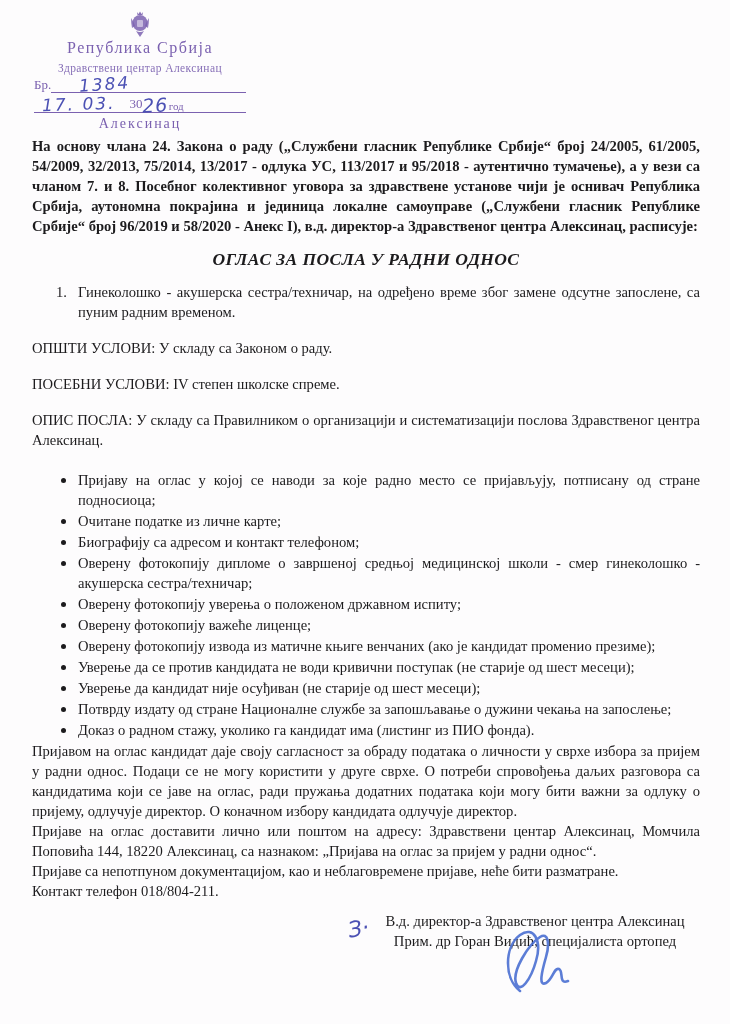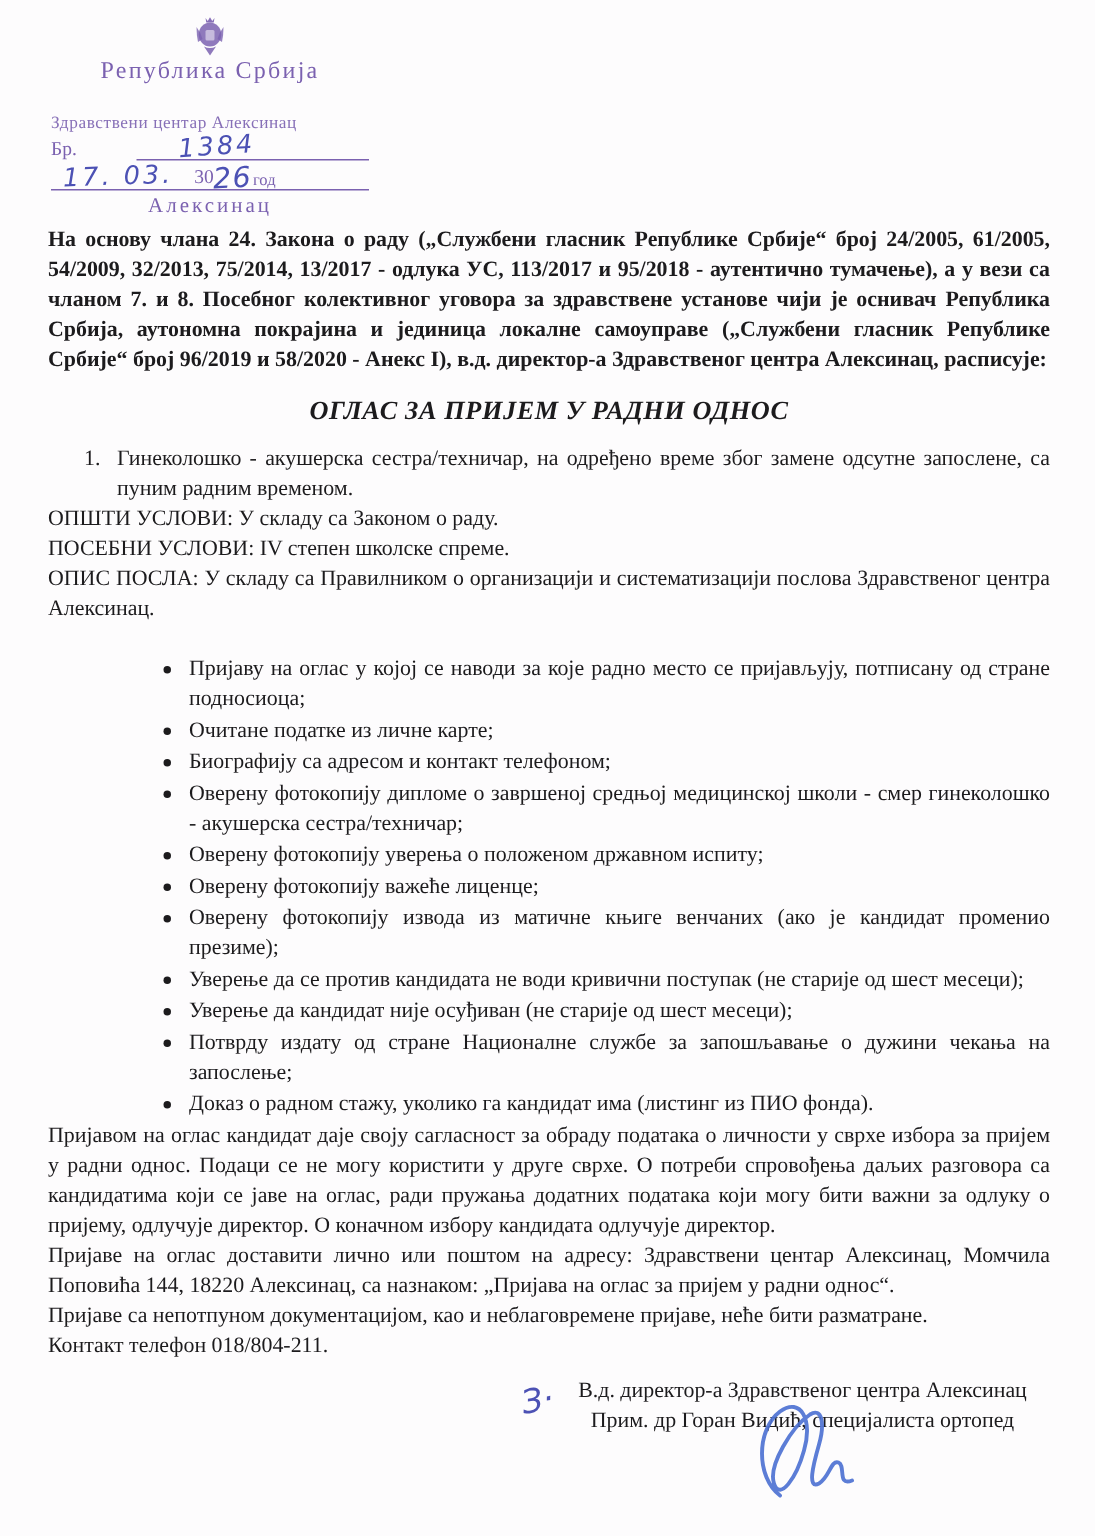--- a/index.html
+++ b/index.html
@@ -10,45 +10,45 @@
     color:#1c1b1d;
     position:relative;
     overflow:hidden;
   }
   .page{position:absolute;inset:0;padding:10px 30px 0 32px;box-sizing:border-box;}
 
   
   .stamp{width:212px;margin-left:2px;color:#7b61b0;}
   .emblem{display:block;margin:0 auto 1px auto;width:24px;height:28px;}
   .stamp-republic{text-align:center;font-size:16px;letter-spacing:1.5px;}
-  .stamp-center{text-align:left;font-size:11.5px;letter-spacing:.4px;opacity:.9;margin-top:19px;}
-  .stamp-row{display:flex;align-items:flex-end;font-size:13px;margin-top:3px;gap:40px;}
+  .stamp-center{text-align:center;font-size:11.5px;letter-spacing:.4px;opacity:.9;margin-top:5px;}
+  .stamp-row{display:flex;align-items:flex-end;font-size:13px;margin-top:3px;}
   .stamp-rule{flex:1;border-bottom:1.6px solid #7b61b0;display:flex;align-items:flex-end;justify-content:flex-start;}
   .hand{font-family:"DejaVu Sans",sans-serif;color:#4c51b4;font-style:italic;}
   .hand-number{display:inline-block;font-size:17px;line-height:15px;margin-left:28px;transform:rotate(-4deg);letter-spacing:2px;}
   .hand-date{display:inline-block;font-size:17px;line-height:16px;margin-left:8px;letter-spacing:2px;transform:rotate(-2deg);}
   .year-printed{font-size:13px;margin-left:14px;}
   .hand-year{display:inline-block;font-size:19px;line-height:14px;letter-spacing:1px;transform:rotate(-3deg);}
   .year-suffix{font-size:11px;}
   .stamp-city{text-align:center;font-size:14px;letter-spacing:2px;margin-top:3px;}
 
   
   .doc{font-size:14.6px;line-height:20px;text-align:justify;}
   p{margin:0;}
   .intro{margin-top:4px;font-weight:bold;}
   .main-title{
     text-align:center;font-weight:bold;font-style:italic;
     font-size:17.5px;letter-spacing:.4px;margin:13px 0 12px 0;
   }
   .numbered{display:flex;margin:10px 0 0 24px;}
   .numbered .num{width:22px;flex:0 0 22px;}
   .numbered .ntext{text-align:justify;}
-  .cond{}
+  .cond{margin-top:16px;}
   ul.docs{list-style:none;margin:20px 0 0 0;padding:0 0 0 46px;}
-  ul.docs li{position:relative;text-align:justify;margin-bottom:1px;margin-left:48px;}
+  ul.docs li{position:relative;text-align:justify;margin-bottom:1px;}
   ul.docs .dot{position:absolute;left:-17px;top:8px;width:5px;height:5px;border-radius:50%;background:#1c1b1d;}
   .closing{}
   .bold-line{font-weight:bold;}
 
   
   .sig-block{
     position:relative;
     width:310px;margin:10px 10px 0 auto;
     text-align:center;font-size:14.6px;line-height:20px;
   }
@@ -89,21 +89,21 @@
         <span class="year-printed">30</span>
         <span class="hand hand-year">26</span>
         <span class="year-suffix">год</span>
       </span>
     </div>
     <div class="stamp-city">Алексинац</div>
   </div>
 
   <p class="doc intro">На основу члана 24. Закона о раду („Службени  гласник Републике Србије“ број 24/2005, 61/2005, 54/2009, 32/2013, 75/2014, 13/2017 - одлука УС, 113/2017 и 95/2018 - аутентично тумачење), а у вези са чланом 7. и 8. Посебног колективног уговора за здравствене установе чији је оснивач Република Србија, аутономна покрајина и јединица локалне самоуправе („Службени гласник Републике Србије“ број 96/2019 и 58/2020 - Анекс I), в.д. директор-а Здравственог центра Алексинац, расписује:</p>
 
-  <div class="main-title">ОГЛАС ЗА ПРИЈЕМ У РАДНИ ОДНОС</div>
+  <div class="main-title">ОГЛАС ЗА ПОСЛА У РАДНИ ОДНОС</div>
 
   <div class="doc numbered">
     <span class="num">1.</span>
     <span class="ntext">Гинеколошко - акушерска сестра/техничар, на одређено време због замене одсутне запослене, са пуним радним временом.</span>
   </div>
 
   <p class="doc cond">ОПШТИ УСЛОВИ: У складу са Законом о раду.</p>
   <p class="doc cond">ПОСЕБНИ УСЛОВИ: IV степен школске спреме.</p>
   <p class="doc cond">ОПИС ПОСЛА: У складу са Правилником о организацији и систематизацији послова Здравственог центра Алексинац.</p>
 

